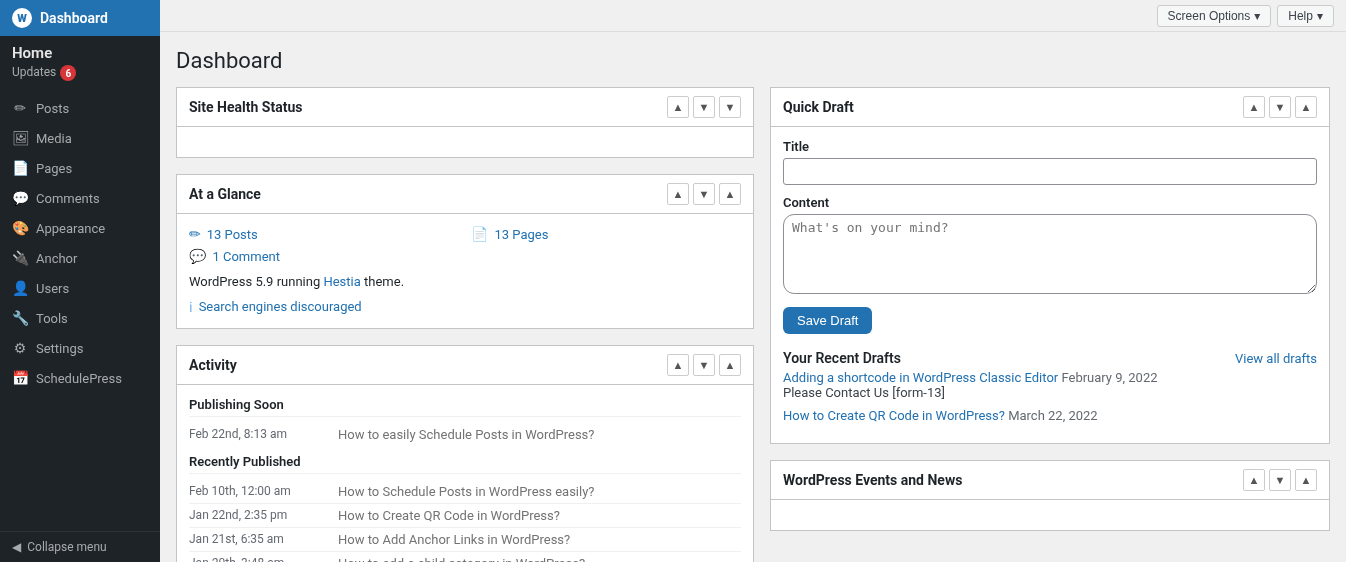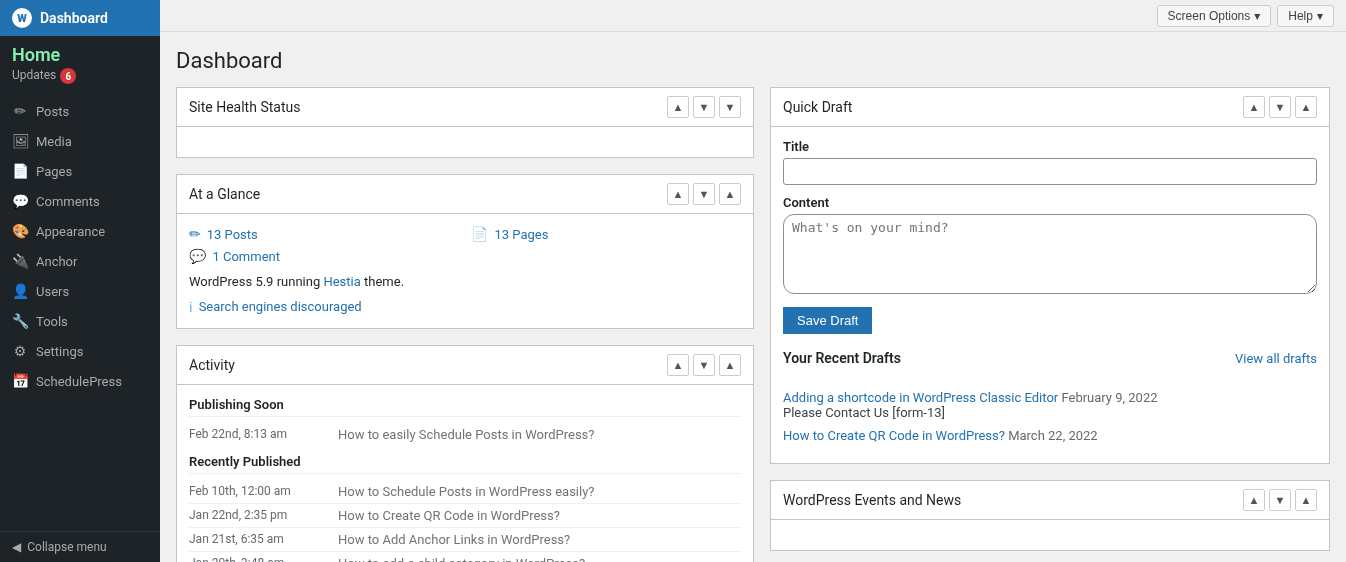--- a/index.html
+++ b/index.html
@@ -6,42 +6,42 @@
     body { font-family: -apple-system, BlinkMacSystemFont, "Segoe UI", Roboto, sans-serif; font-size: 13px; background: #f0f0f1; color: #3c434a; display: flex; height: 562px; overflow: hidden; }
 
     
     #sidebar { width: 160px; background: #1d2327; color: #a7aaad; flex-shrink: 0; display: flex; flex-direction: column; }
     .sidebar-logo { background: #2271b1; color: #fff; padding: 8px 12px; display: flex; align-items: center; gap: 8px; font-size: 14px; font-weight: 600; }
     .sidebar-logo-icon { width: 20px; height: 20px; border-radius: 50%; background: #fff; display: flex; align-items: center; justify-content: center; color: #2271b1; font-size: 11px; font-weight: 900; }
     .sidebar-section { padding: 4px 0; }
     .sidebar-item { display: flex; align-items: center; gap: 8px; padding: 7px 12px; color: #a7aaad; cursor: pointer; font-size: 13px; }
     .sidebar-item-icon { font-size: 14px; width: 16px; text-align: center; }
     .home-section { padding: 8px 12px; }
-    .home-label { color: #86efac; font-size: 18px; font-weight: 600; margin-bottom: 2px; }
+    .home-label { color: #e5e5e5; font-size: 15px; font-weight: 600; margin-bottom: 2px; }
     .updates-badge { display: inline-flex; align-items: flex-start; gap: 4px; color: #a7aaad; font-size: 12px; cursor: pointer; }
     .badge { background: #d63638; color: #fff; border-radius: 50%; width: 16px; height: 16px; display: inline-flex; align-items: center; justify-content: center; font-size: 10px; font-weight: 700; }
     .collapse-menu { margin-top: auto; padding: 8px 12px; color: #a7aaad; cursor: pointer; display: flex; align-items: center; gap: 6px; font-size: 12px; border-top: 1px solid #2c3338; }
 
     
     #main { flex: 1; display: flex; flex-direction: column; overflow: hidden; }
     #topbar { background: #f0f0f1; padding: 4px 12px; display: flex; align-items: flex-end; justify-content: flex-end; gap: 6px; border-bottom: 1px solid #dcdcde; min-height: 32px; }
     .topbar-btn { background: #f6f7f7; border: 1px solid #ccc; border-radius: 3px; padding: 3px 10px; font-size: 12px; cursor: pointer; display: flex; align-items: center; gap: 4px; color: #3c434a; }
 
     #content { flex: 1; overflow-y: auto; padding: 16px; display: flex; flex-direction: column; gap: 0; }
     .page-title { font-size: 22px; font-weight: 400; color: #1d2327; margin-bottom: 14px; }
 
     
     .dashboard-grid { display: flex; gap: 16px; flex: 1; }
     .col-left { flex: 1; display: flex; flex-direction: column; gap: 0; }
     .col-right { width: 560px; display: flex; flex-direction: column; gap: 0; }
 
     
     .panel { background: #fff; border: 1px solid #c3c4c7; margin-bottom: 16px; }
     .panel-header { display: flex; align-items: center; padding: 8px 12px; border-bottom: 1px solid #c3c4c7; background: #fff; }
-    .panel-title { font-size: 14px; font-weight: 400; color: #1d2327; flex: 1; }
+    .panel-title { font-size: 14px; font-weight: 700; color: #1d2327; flex: 1; }
     .panel-controls { display: flex; align-items: center; gap: 4px; }
     .panel-btn { background: none; border: 1px solid #ccc; border-radius: 2px; width: 22px; height: 22px; cursor: pointer; display: flex; align-items: center; justify-content: center; color: #555; font-size: 11px; }
     .panel-content { padding: 12px; }
 
     
     .glance-grid { display: grid; grid-template-columns: 1fr 1fr; gap: 6px 12px; margin-bottom: 10px; }
     .glance-item { display: flex; align-items: center; gap: 6px; color: #2271b1; font-size: 13px; cursor: pointer; }
     .glance-icon { font-size: 14px; }
     .glance-text { color: #1d2327; margin-top: 6px; font-size: 13px; }
     .glance-text a { color: #2271b1; text-decoration: none; }
@@ -55,24 +55,24 @@
     .activity-row { display: flex; align-items: flex-start; gap: 19px; padding: 4px 0; border-bottom: 1px solid #f0f0f1; }
     .activity-row:last-child { border-bottom: none; }
     .activity-date { color: #646970; font-size: 12px; white-space: nowrap; min-width: 130px; }
     .activity-link { color: #737373; text-decoration: none; font-size: 13px; }
 
     
     .qd-field { margin-bottom: 10px; }
     .qd-label { font-size: 13px; font-weight: 600; color: #1d2327; margin-bottom: 4px; display: block; }
     .qd-input { width: 100%; border: 1px solid #8c8f94; border-radius: 3px; padding: 5px 8px; font-size: 13px; color: #3c434a; }
     .qd-textarea { width: 100%; border: 1px solid #8c8f94; border-radius: 11px; padding: 5px 8px; font-size: 13px; color: #8c8f94; height: 80px; resize: vertical; }
-    .save-draft-btn { background: #2271b1; color: #fff; border: none; border-radius: 0; padding: 6px 14px; font-size: 13px; cursor: pointer; }
-
-    
-    .drafts-header { display: flex; align-items: center; justify-content: space-between; margin-bottom: 24px; }
+    .save-draft-btn { background: #2271b1; color: #fff; border: none; border-radius: 6px; padding: 6px 14px; font-size: 13px; cursor: pointer; }
+
+    
+    .drafts-header { display: flex; align-items: center; justify-content: space-between; margin-bottom: 4px; }
     .drafts-title { font-size: 14px; font-weight: 600; color: #1d2327; }
     .view-all-link { color: #2271b1; text-decoration: none; font-size: 13px; }
     .draft-item { margin-bottom: 8px; font-size: 13px; }
     .draft-link { color: #2271b1; text-decoration: none; }
     .draft-date { color: #646970; }
     .draft-subtitle { color: #3c434a; }
 
     
     .site-health-content { padding: 8px 12px; font-size: 13px; color: #646970; min-height: 30px; }
 

